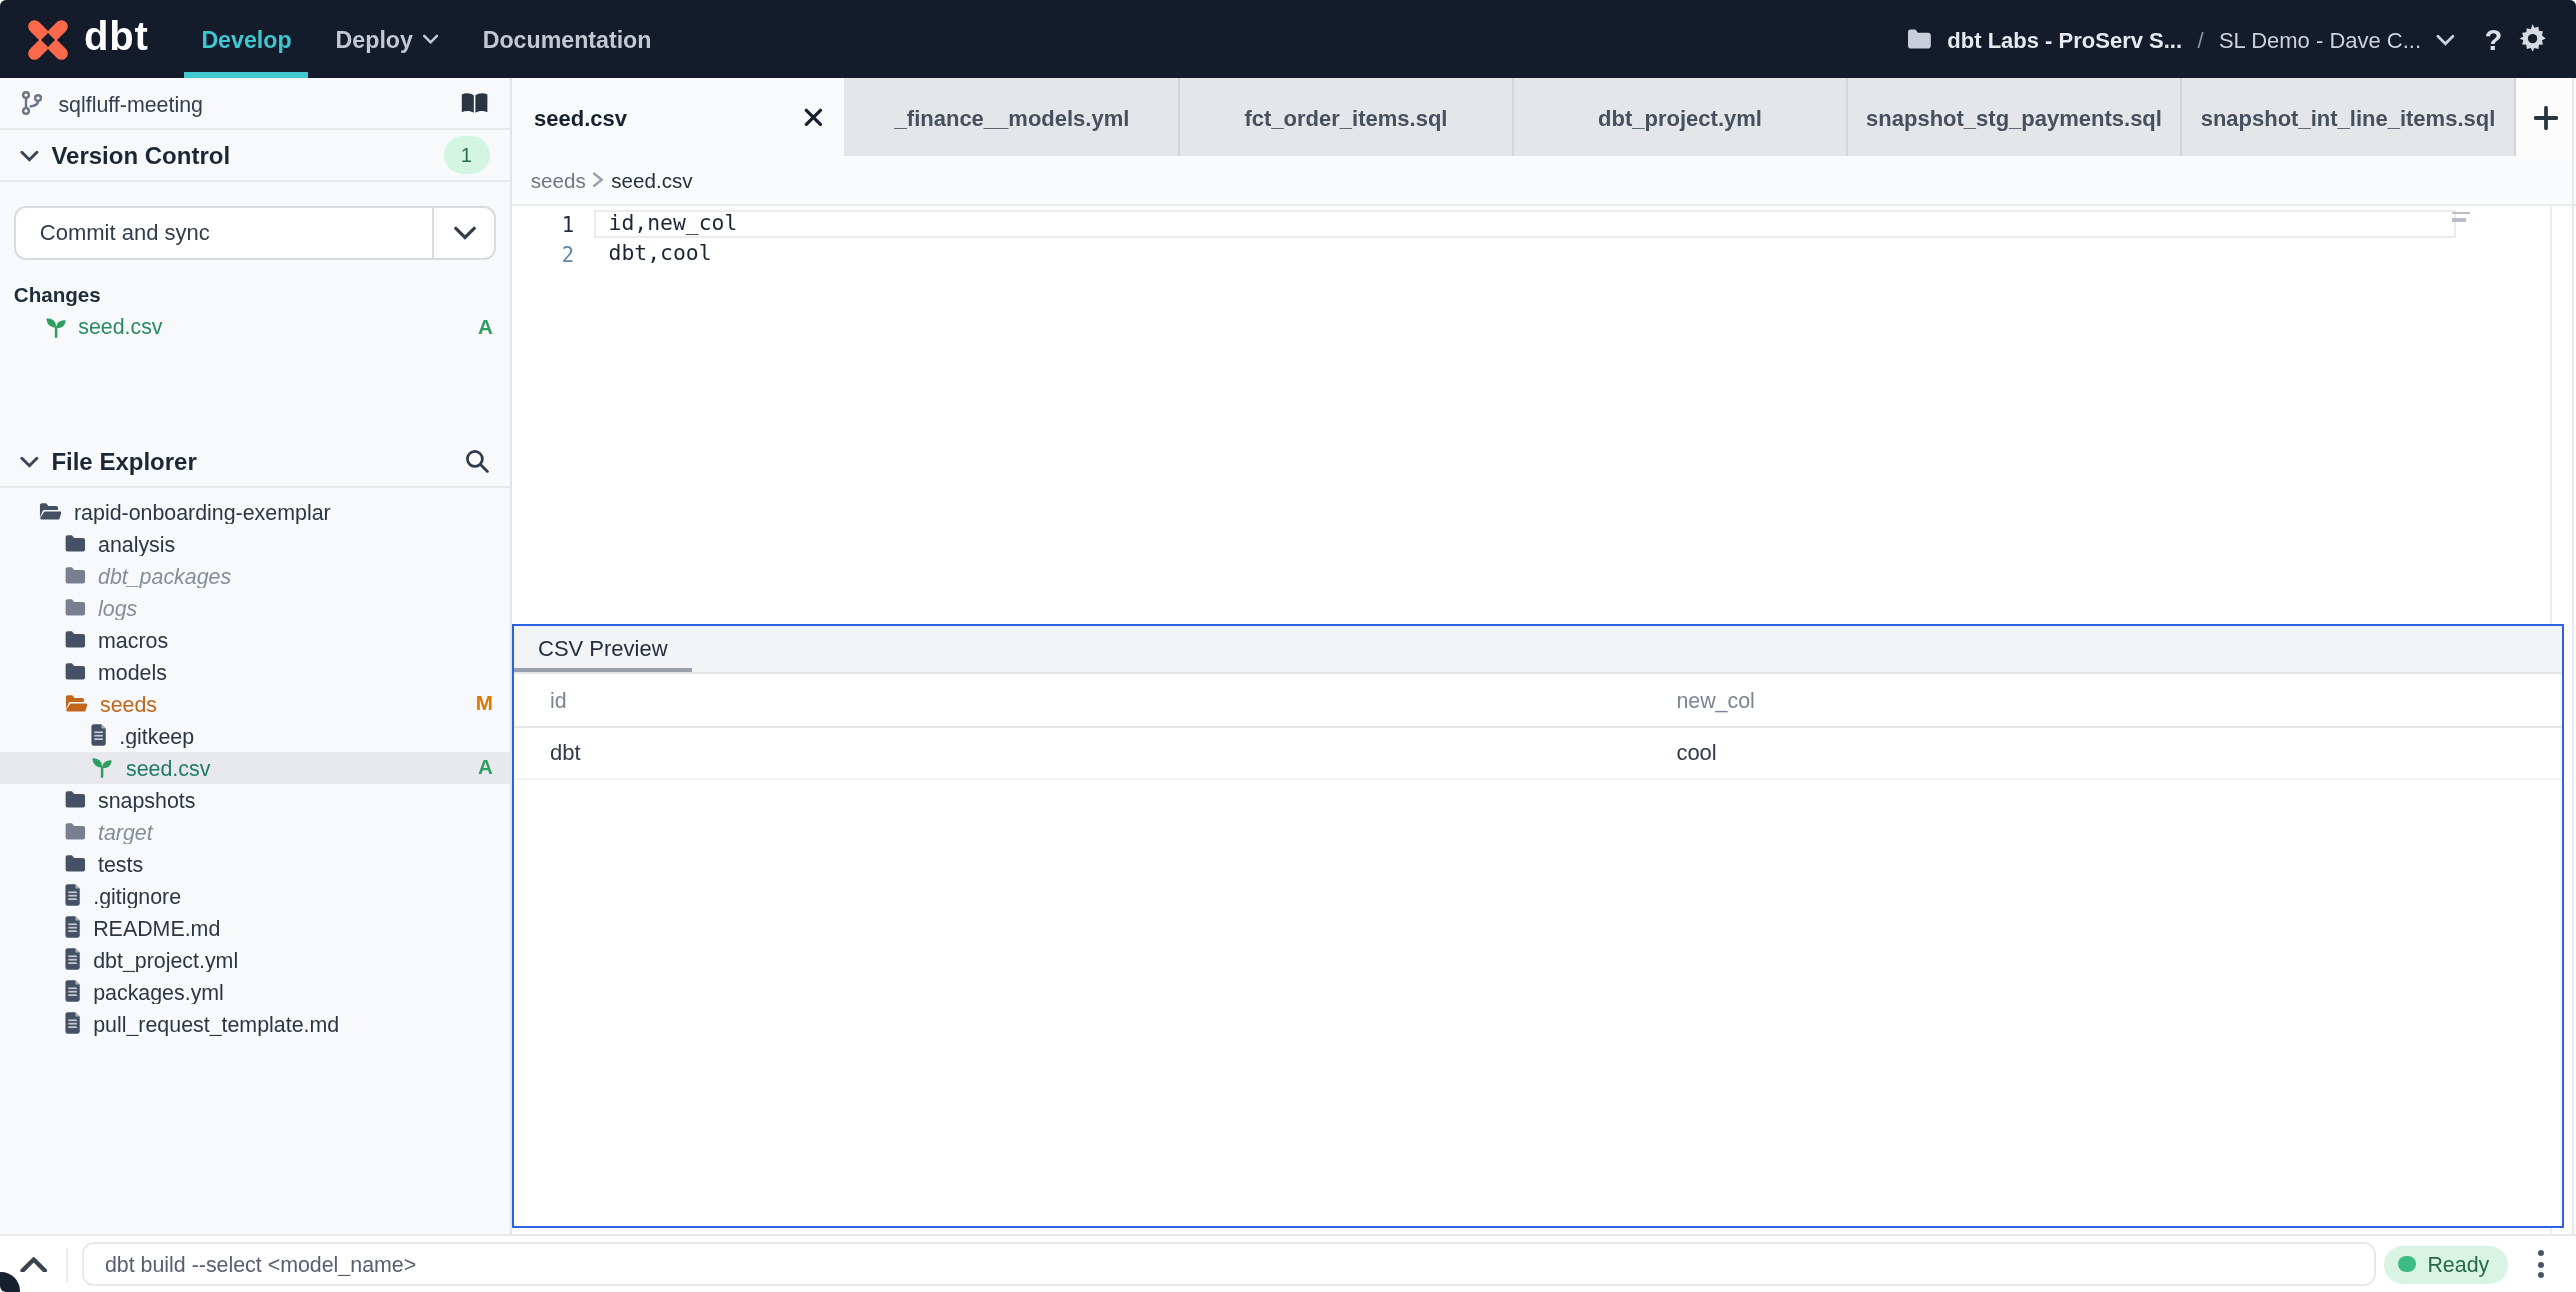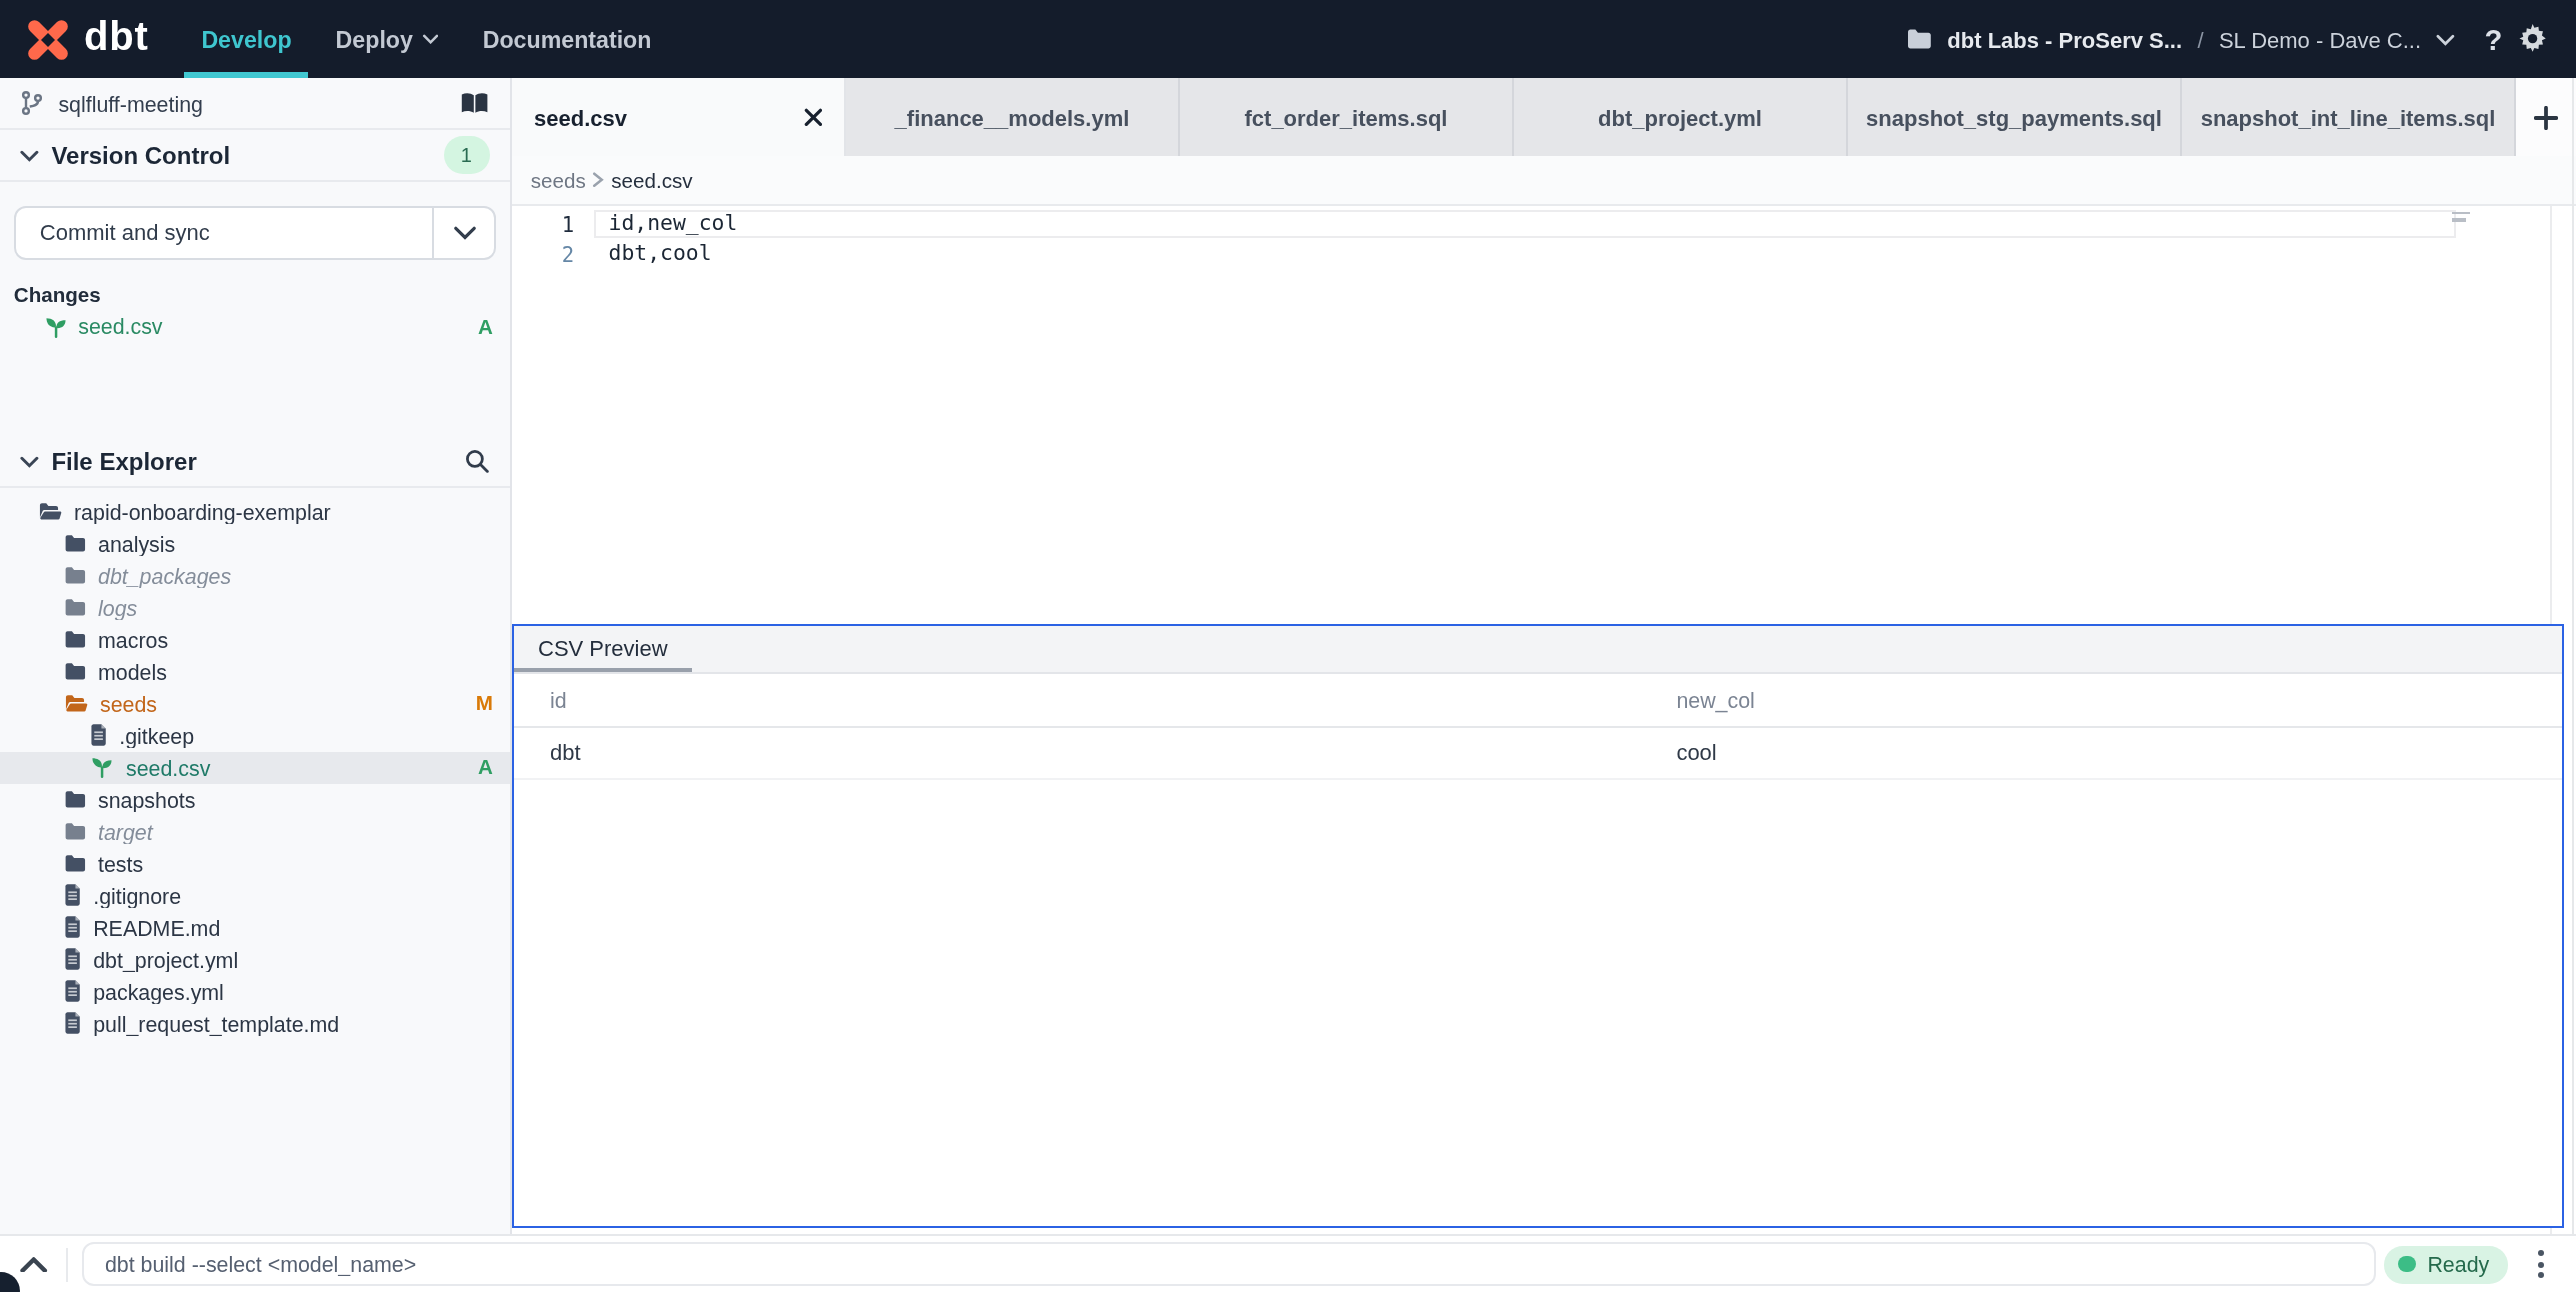--- a/index.html
+++ b/index.html
@@ -1,18 +1,18 @@
 <!DOCTYPE html>
 <html style="font-size:13.7px"><head>
 <meta charset="utf-8">
 <style>
   * { margin:0; padding:0; box-sizing:border-box; }
   html,body { width:2576px; height:1292px; background:#fff; overflow:hidden; }
   body { font-family:"Liberation Sans", sans-serif; }
-  .stage { width:2576px; height:1292px; overflow:hidden; position:relative; }
+  .stage { width:2576px; height:1292px; overflow:hidden; position:relative;border-radius:6px; }
   .viewport { width:1288px; height:646px; transform:scale(2); transform-origin:0 0; position:relative; background:#fff; }
 
   
   .topbar { height:39px; background:#141c2b; display:flex; align-items:stretch; position:relative; z-index:30; }
   .brand { display:flex; align-items:center; gap:6px; padding:0 15.4px 0 12px; }
   .brand-word { color:#fff; font-weight:bold; font-size:20px; letter-spacing:0.4px; line-height:1; padding-bottom:2.6px; }
   .topnav { display:flex; align-items:stretch; }
   .topnav-item { display:flex; align-items:center; gap:4.3px; padding:0 11px; font-size:11.6px; font-weight:bold; color:#c3c9d3; cursor:pointer; position:relative; }
   .topnav-item.active { color:#3fc6cf; }
   .topnav-item.active::after { content:""; position:absolute; left:2.6px; right:2.6px; bottom:0; height:2.6px; background:#41c8d1; }

